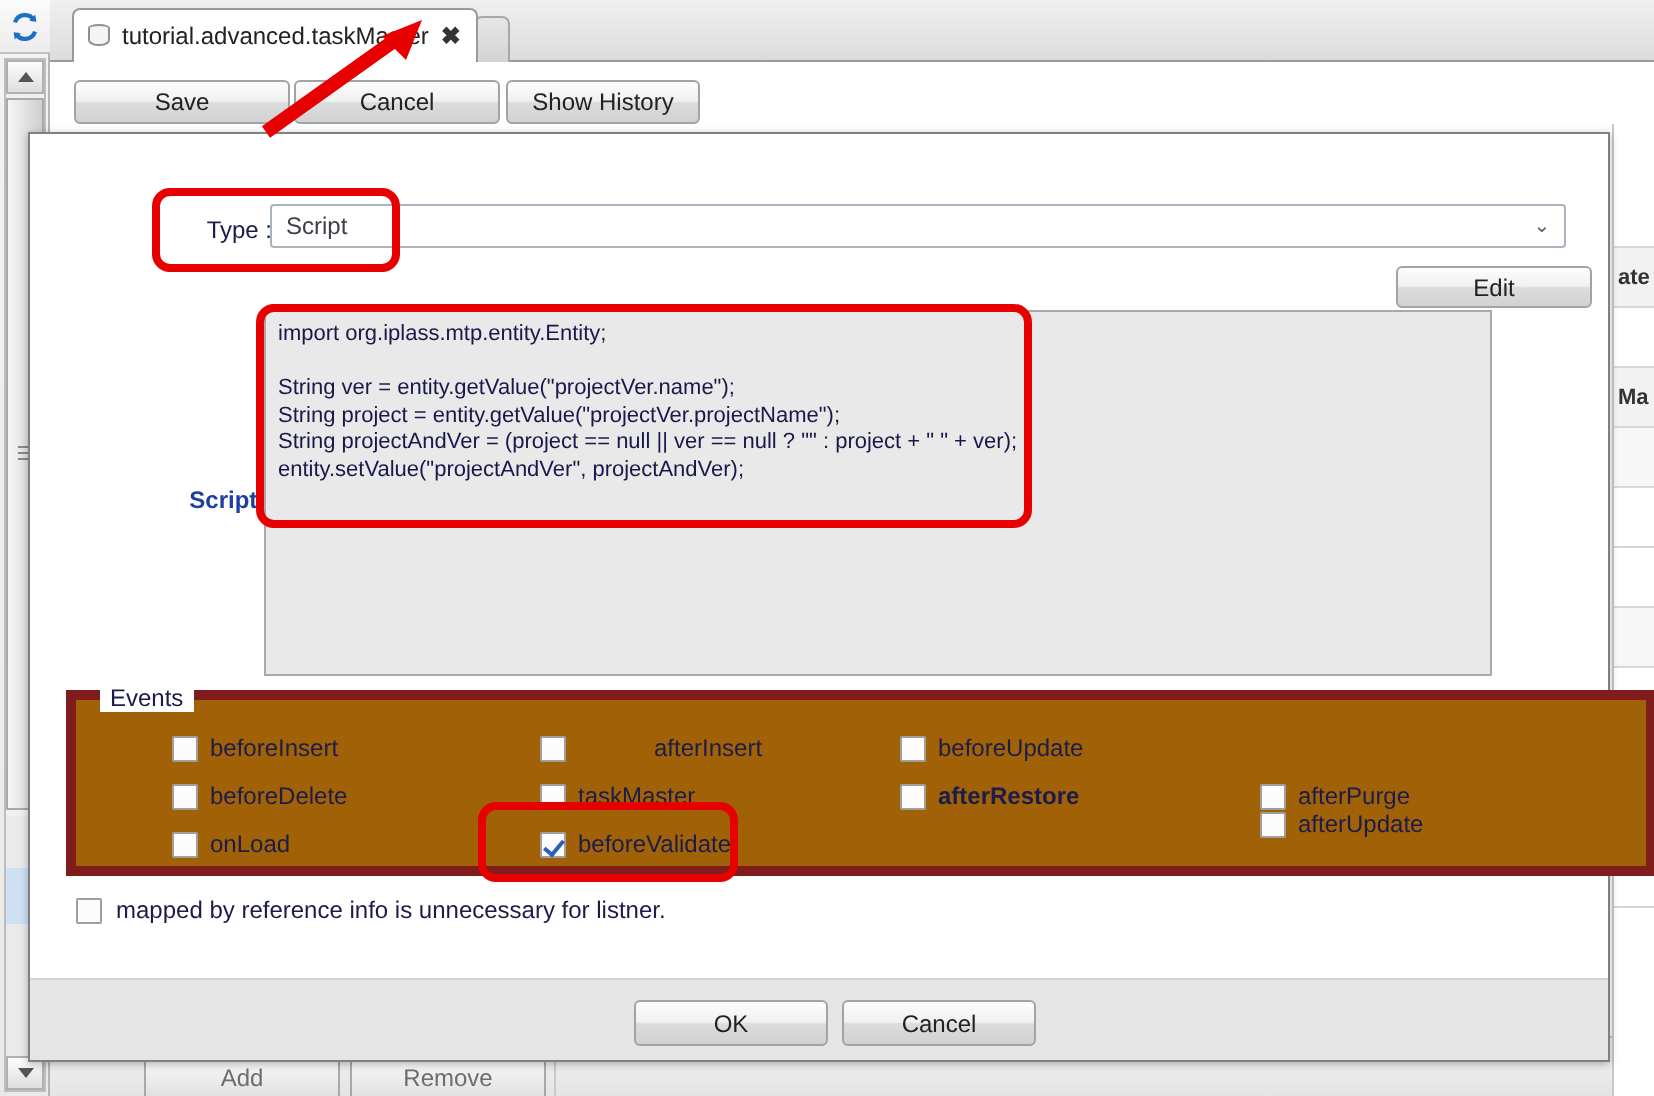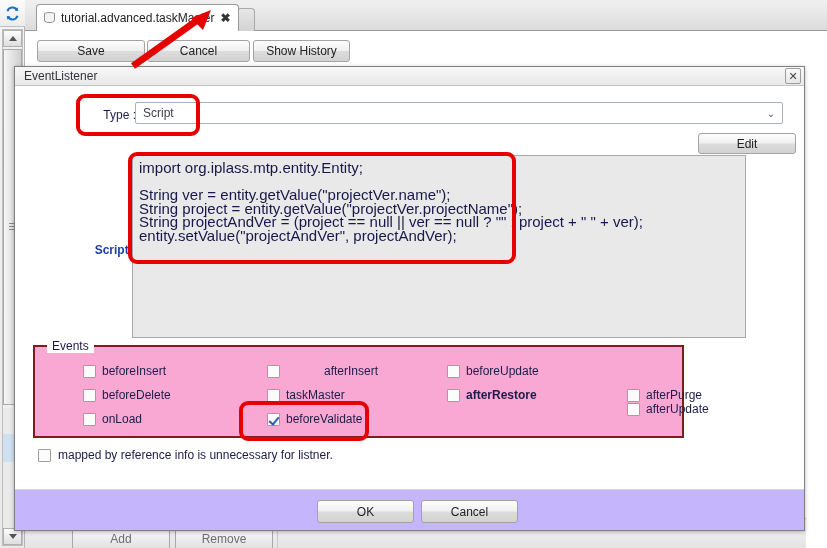--- a/index.html
+++ b/index.html
@@ -175,21 +175,21 @@
   .dialog-close {
     position:absolute; right:3px; top:1px; width:16px; height:16px;
     background: linear-gradient(to bottom,#fbfbfb,#e6e6e6);
     border:1px solid #9d9d9d; border-radius:2px;
     display:flex; align-items:center; justify-content:center;
     font-size:11px; color:#444; cursor:pointer; line-height:1;
   }
   .dialog-body { position:absolute; left:0; top:20px; right:0; bottom:41px; background:#fff; }
   .dialog-footer {
     position:absolute; left:0; right:0; bottom:0; height:41px;
-    background:#c4b5fd; border-top:1px solid #d4d4d4;
+    background:#e5e5e5; border-top:1px solid #d4d4d4;
   }
   #btn-ok     { position:absolute; left:302px; top:10px; width:97px; height:23px; }
   #btn-cancel2{ position:absolute; left:406px; top:10px; width:97px; height:23px; }
 
   
   .lbl-type {
     position:absolute; left:98px; top:108px; width:38px;
     font-size:12px; font-weight:normal; color:#1c1c4a; text-align:right;
   }
   .type-select {
@@ -209,31 +209,31 @@
   
   .lbl-script {
     position:absolute; left:86px; top:243px; width:50px;
     font-size:12px; font-weight:bold; color:#1c3fa0; text-align:right;
   }
   .script-area {
     position:absolute; left:132px; top:155px; width:614px; height:183px;
     background:#e9e9e9; border:1px solid #a9a9a9;
     padding:5px 6px;
     font-family:"Liberation Sans", sans-serif;
-    font-size:15px; color:#18184a;
+    font-size:11px; color:#18184a;
     line-height:13.5px;
     white-space:pre;
     overflow:hidden;
   }
 
   
   .events-fs {
-    position:absolute; left:33px; top:345px; width:651px; height:93px;
-    border:2px solid #7f1d1d;
-    background:#f9a8d4;
+    position:absolute; left:33px; top:345px; width:795px; height:93px;
+    border:5px solid #7f1d1d;
+    background:#a16207;
   }
   .events-legend {
     position:absolute; left:12px; top:-8px; background:#fff;
     padding:0 5px; font-size:12px; color:#1c1c4a;
   }
   .cb-row { position:absolute; height:22px; display:flex; align-items:center; gap:6px; }
   .cbox {
     width:13px; height:13px; background:#fcfcfc;
     border:1px solid #9f9f9f; border-radius:1px;
     position:relative; flex:0 0 auto;
@@ -304,33 +304,43 @@
       <span class="tab-label">tutorial.advanced.taskMaster</span>
       <span class="tab-close">✖</span>
     </div>
   </div>
 
   <div class="toolbar-row"></div>
   <div class="btn" id="btn-save">Save</div>
   <div class="btn" id="btn-cancel">Cancel</div>
   <div class="btn" id="btn-history">Show History</div>
 
+  <div class="bg-grid">
+    <div class="hrow" style="height:62px"></div>
+    <div class="hrow hdr">ate</div>
+    <div class="hrow"></div>
+    <div class="hrow hdr">Ma</div>
+    <div class="hrow band"></div>
+    <div class="hrow"></div>
+    <div class="hrow"></div>
+    <div class="hrow band"></div>
+    <div class="hrow"></div>
+    <div class="hrow hdr">jec</div>
+    <div class="hrow"></div>
+    <div class="hrow"></div>
+  </div>
 
   <div class="bg-bottom">
     <div class="gbtn" id="bg-add">Add</div>
     <div class="gbtn" id="bg-remove">Remove</div>
     <div class="divider"></div>
   </div>
 </div>
 
 <div class="dialog">
-  <div class="dialog-header">
-    <span class="dialog-title">EventListener</span>
-    <span class="dialog-close">✕</span>
-  </div>
   <div class="dialog-body"></div>
   <div class="dialog-footer">
     <div class="btn" id="btn-ok">OK</div>
     <div class="btn" id="btn-cancel2">Cancel</div>
   </div>
 </div>
 
 <div class="lbl-type">Type :</div>
 <div class="type-select">
   <span class="val">Script</span>

